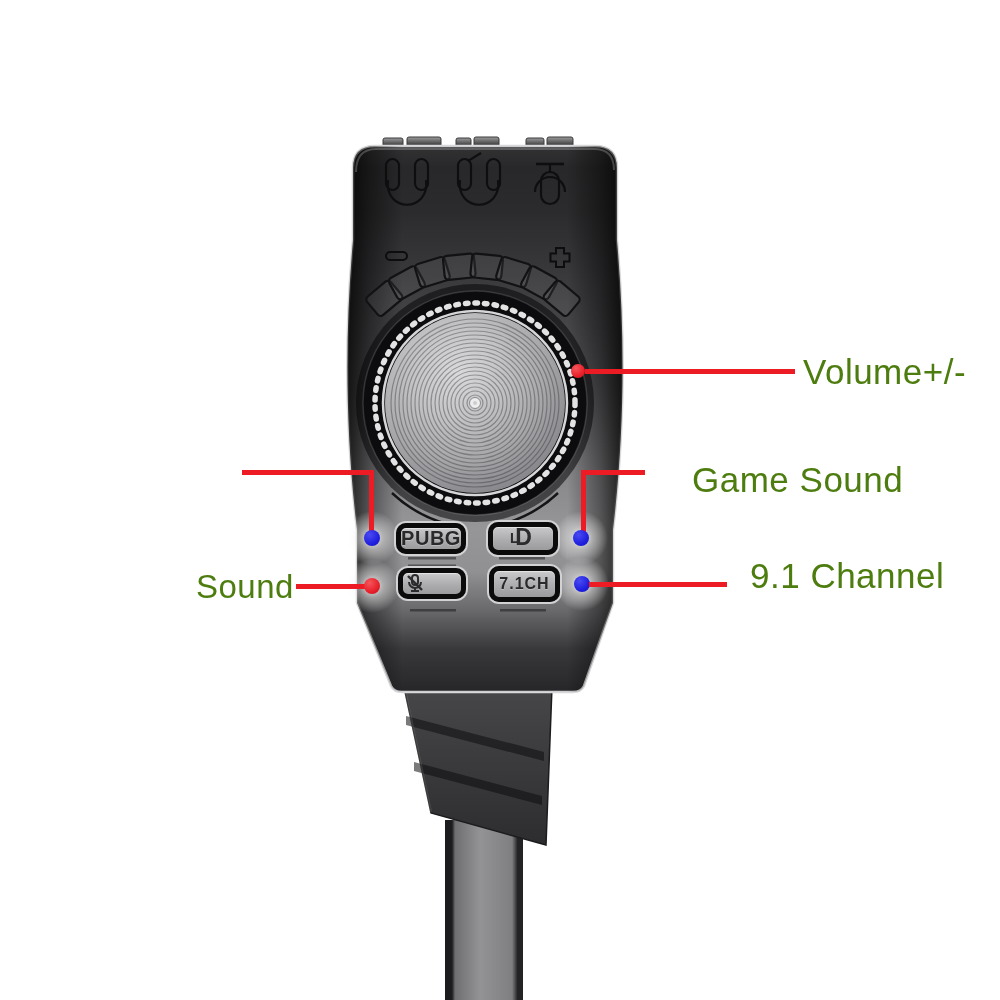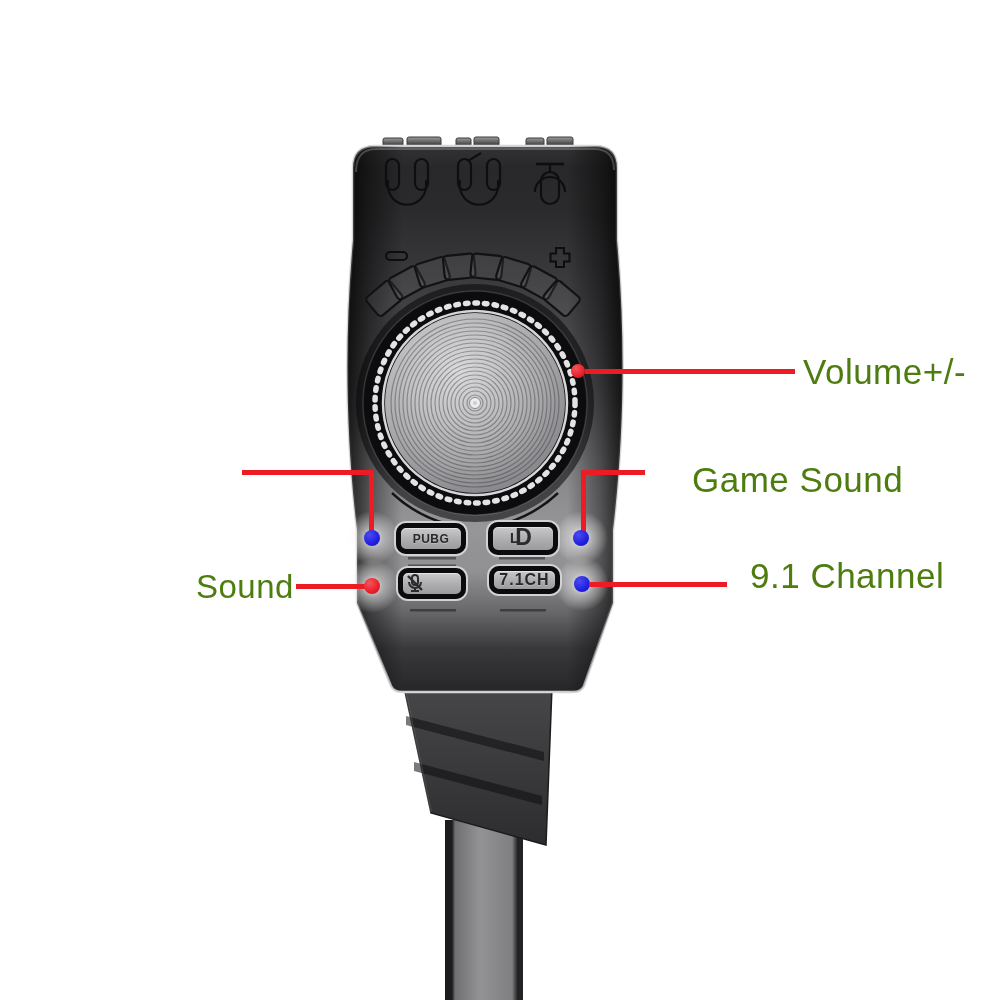--- a/index.html
+++ b/index.html
@@ -17,21 +17,21 @@
   .dot{position:absolute;border-radius:50%;width:16px;height:16px;}
   .dot.blue{background:radial-gradient(circle at 35% 30%, #4a4af2, #1d1ddd 65%, #1313b8 100%);}
   .dot.red{background:radial-gradient(circle at 35% 30%, #f4555b, #e8202a 60%, #c1121b 100%);}
   .dot.sm{width:14px;height:14px;}
 
   
   .btn{position:absolute;box-sizing:border-box;border:5px solid #0b0b0c;border-radius:10px;
        background:linear-gradient(180deg,#c9c9cb,#adadaf 55%,#9b9b9d);
        box-shadow:0 0 0 2px #d2d2d4, inset 0 1px 1px rgba(255,255,255,.55);
        display:flex;align-items:center;justify-content:center;color:#29292b;}
-  .btn .t{font-weight:900;font-size:12px;letter-spacing:0.5px;
+  .btn .t{font-weight:900;font-size:20px;letter-spacing:0.5px;
           text-shadow:0 1px 0 rgba(255,255,255,.25);}
   .btn.ch .t{font-size:16px;letter-spacing:1px;}
   .lolwrap{position:relative;width:100%;height:100%;}
   .lol-d{position:absolute;left:50%;top:50%;transform:translate(-46%,-54%);
          font-weight:900;font-size:23px;color:#2b2b2d;}
   .lol-l{position:absolute;left:50%;top:50%;transform:translate(-13px,-56%);
          font-weight:900;font-size:14px;color:#2b2b2d;}
 </style>
 </head>
 <body>
@@ -226,21 +226,21 @@
       <g stroke="#2b2b2d" stroke-width="2" fill="none">
         <rect x="9" y="2" width="6" height="10" rx="3"></rect>
         <path d="M 6,9 a 6,6 0 0 0 12,0"></path>
         <line x1="12" y1="15" x2="12" y2="18"></line>
         <line x1="8" y1="18" x2="16" y2="18"></line>
         <line x1="5" y1="3" x2="19" y2="17" stroke-width="2.4"></line>
       </g>
     </svg>
   </div>
 
-  <div class="btn ch" style="left:489px;top:566px;width:71px;height:28px;align-items:flex-end;">
+  <div class="btn ch" style="left:489px;top:566px;width:71px;height:36px;">
     <span class="t">7.1CH</span>
   </div>
 
   <div class="dot red sm" style="left:571px;top:364px;"></div>
   <div class="cl" style="left:585px;top:368.5px;width:210px;height:5px;"></div>
   <div class="lbl" style="left:803px;top:352px;">Volume+/-</div>
 
   <div class="cl" style="left:242px;top:469.5px;width:132px;height:5px;"></div>
   <div class="cl" style="left:369px;top:469.5px;width:5px;height:64px;"></div>
   <div class="dot blue" style="left:364px;top:530px;"></div>

